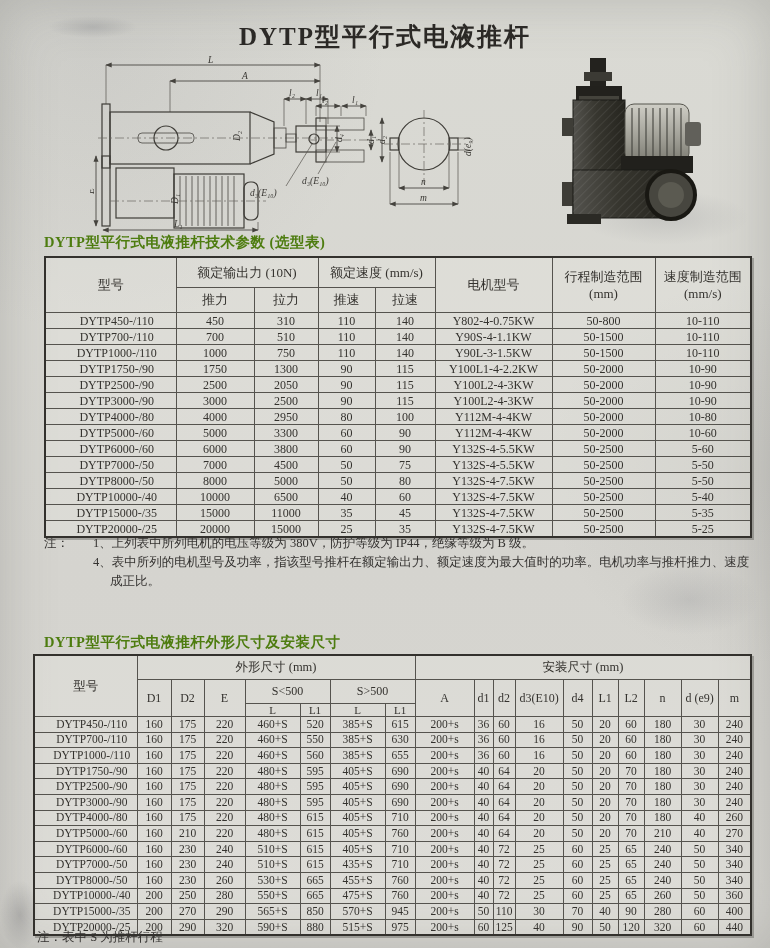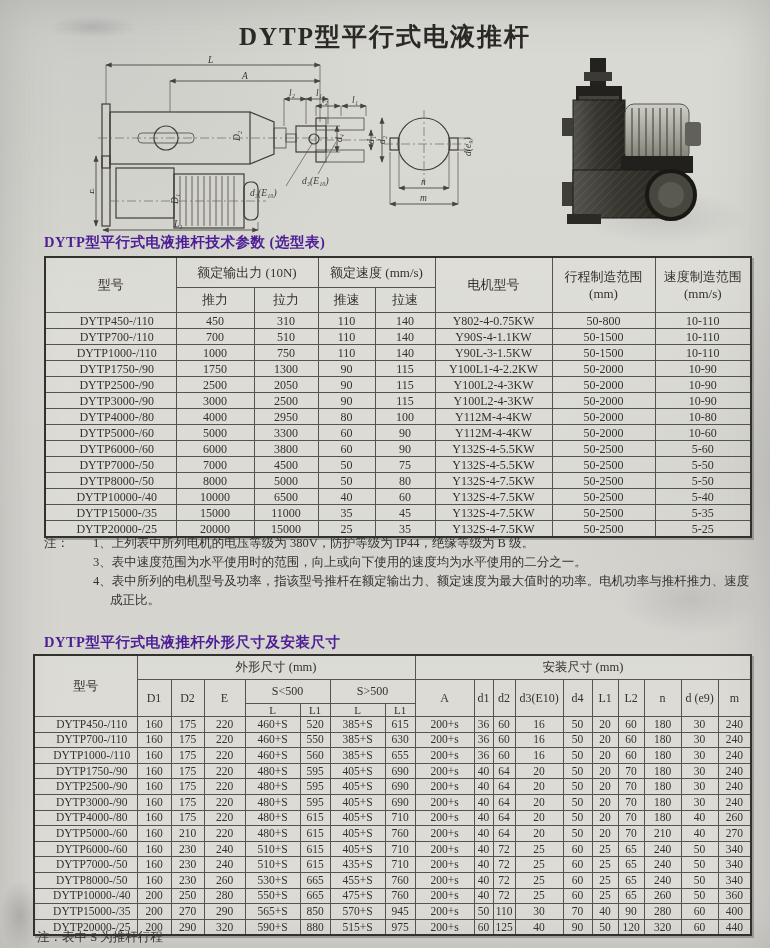--- a/index.html
+++ b/index.html
@@ -24,21 +24,21 @@
   .drawing{position:absolute;left:90px;top:56px;width:440px;height:180px;}
   .photo{position:absolute;left:533px;top:56px;width:212px;height:176px;}
   svg text{font-family:"Liberation Serif","DejaVu Serif",serif;}
   .dim{stroke:#4a4843;stroke-width:.9;fill:none;}
   .ext{stroke:#57554f;stroke-width:.7;fill:none;}
   .out{stroke:#3e3c37;stroke-width:1.2;fill:none;}
   .thin{stroke:#4a4843;stroke-width:.8;fill:none;}
   .cl{stroke:#6b6963;stroke-width:.7;fill:none;stroke-dasharray:9 3 2 3;}
   .lbl{font-size:9.5px;font-style:italic;fill:#3a3834;}
   
-  .caption{position:absolute;font-size:14.5px;font-weight:bold;color:#4c1d95;letter-spacing:.5px;}
+  .caption{position:absolute;font-size:14.5px;font-weight:bold;color:#4d7c0f;letter-spacing:.5px;}
   #cap1{left:44px;top:233px;}
   #cap2{left:44px;top:633px;}
   .notes{position:absolute;left:44px;top:534px;width:706px;font-size:12.5px;line-height:19px;}
   .notes .prefix{position:absolute;left:0;top:0;}
   .notes .body{padding-left:29px;}
   .note-line{padding-left:17px;text-indent:-17px;margin-left:20px;}
   .footnote{position:absolute;left:37px;top:929px;font-size:12.5px;text-align:center;}
   
   table{border-collapse:collapse;table-layout:fixed;background:rgba(236,235,229,.30);}
   #t1{position:absolute;left:44px;top:256px;width:706px;}
@@ -408,21 +408,20 @@
         <td>50-2500</td>
         <td>5-25</td>
       </tr>
     </tbody>
 </table>
 
 <div class="notes">
   <span class="prefix">注：</span>
   <div class="body">
       <div class="note-line">1、上列表中所列电机的电压等级为 380V，防护等级为 IP44，绝缘等级为 B 级。</div>
-      <div class="note-line">3、表中速度范围为水平使用时的范围，向上或向下使用的速度均为水平使用的二分之一。</div>
       <div class="note-line">4、表中所列的电机型号及功率，指该型号推杆在额定输出力、额定速度为最大值时的功率。电机功率与推杆推力、速度成正比。</div>
     </div>
 </div>
 
 <div class="caption" id="cap2">DYTP型平行式电液推杆外形尺寸及安装尺寸</div>
 
 <table id="t2">
   <colgroup>
     <col style="width:103px">
       <col style="width:34px">

